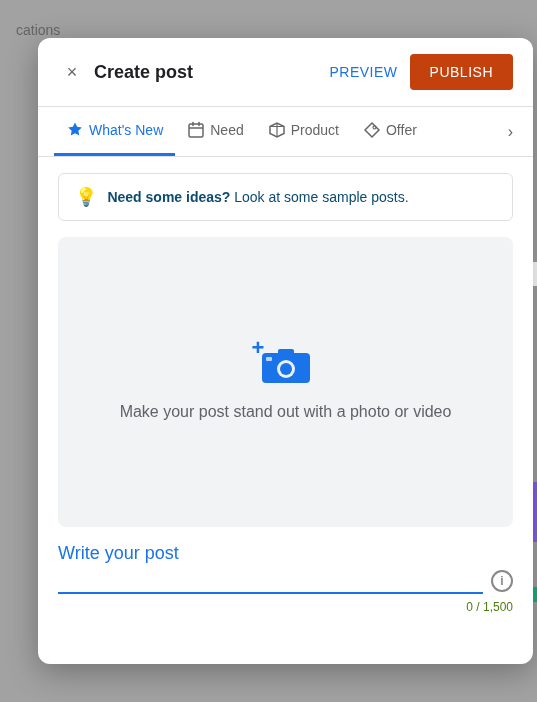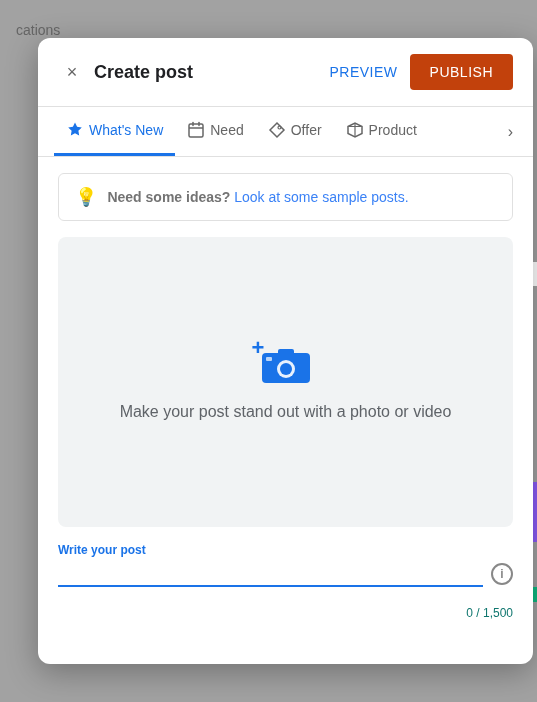--- a/index.html
+++ b/index.html
@@ -192,25 +192,25 @@
     }
 
     .ideas-icon {
       color: #f9ab00;
       font-size: 18px;
       flex-shrink: 0;
     }
 
     .ideas-text-bold {
       font-weight: 700;
-      color: #737373;
+      color: #0c4a6e;
     }
 
     .ideas-link {
-      color: #3b82f6;
+      color: #0c4a6e;
     }
 
     
     .photo-area {
       background: #f1f3f4;
       border-radius: 8px;
       display: flex;
       flex-direction: column;
       align-items: center;
       justify-content: center;
@@ -246,22 +246,22 @@
 
     
     .write-post-section {
       display: flex;
       flex-direction: column;
       gap: 4px;
     }
 
     .write-post-label {
       color: #1a73e8;
-      font-size: 12px;
-      font-weight: 700;
+      font-size: 18px;
+      font-weight: 400;
       cursor: pointer;
     }
 
     .write-post-input-row {
       display: flex;
       align-items: center;
       gap: 8px;
     }
 
     .write-post-input {
@@ -285,23 +285,23 @@
       justify-content: center;
       color: #888;
       font-size: 12px;
       font-weight: 700;
       flex-shrink: 0;
       cursor: pointer;
     }
 
     .char-count {
       font-size: 12px;
-      color: #0f766e;
+      color: #4d7c0f;
       text-align: right;
-      margin-top: 15px;
+      margin-top: 2px;
     }
   </style>
 </head>
 <body>
 
 <div class="background-overlay"></div>
 <div class="bg-text">cations</div>
 <div class="bg-products">cts</div>
 <div class="bg-purple-box"></div>
 <div class="bg-green-strip"></div>
@@ -334,36 +334,36 @@
           <line x1="6" y1="1.5" x2="6" y2="4.5" stroke="#666" stroke-width="1.5" stroke-linecap="round"></line>
           <line x1="12" y1="1.5" x2="12" y2="4.5" stroke="#666" stroke-width="1.5" stroke-linecap="round"></line>
         </svg>
       </span>
       <span>Need</span>
     </div>
 
     <div class="tab">
       <span class="tab-icon">
         <svg width="18" height="18" viewBox="0 0 18 18" fill="none">
-          <path d="M2 9L9 2L16 9L9 16L2 9Z" stroke="#666" stroke-width="1.5" fill="none"></path>
-          <circle cx="11.5" cy="6.5" r="1.5" stroke="#666" stroke-width="1.2" fill="none"></circle>
-        </svg>
-      </span>
-      <span>Offer</span>
-    </div>
-
-    <div class="tab">
-      <span class="tab-icon">
-        <svg width="18" height="18" viewBox="0 0 18 18" fill="none">
           <path d="M2 5.5L9 2L16 5.5V12.5L9 16L2 12.5V5.5Z" stroke="#666" stroke-width="1.5" fill="none"></path>
           <line x1="9" y1="2" x2="9" y2="16" stroke="#666" stroke-width="1.2"></line>
           <line x1="2" y1="5.5" x2="16" y2="5.5" stroke="#666" stroke-width="1.2"></line>
         </svg>
       </span>
       <span>Product</span>
+    </div>
+
+    <div class="tab">
+      <span class="tab-icon">
+        <svg width="18" height="18" viewBox="0 0 18 18" fill="none">
+          <path d="M2 9L9 2L16 9L9 16L2 9Z" stroke="#666" stroke-width="1.5" fill="none"></path>
+          <circle cx="11.5" cy="6.5" r="1.5" stroke="#666" stroke-width="1.2" fill="none"></circle>
+        </svg>
+      </span>
+      <span>Offer</span>
     </div>
 
     <span class="tab-chevron">›</span>
   </div>
 
   <div class="modal-body">
 
     <div class="ideas-banner">
       <span class="ideas-icon">💡</span>
       <span>

